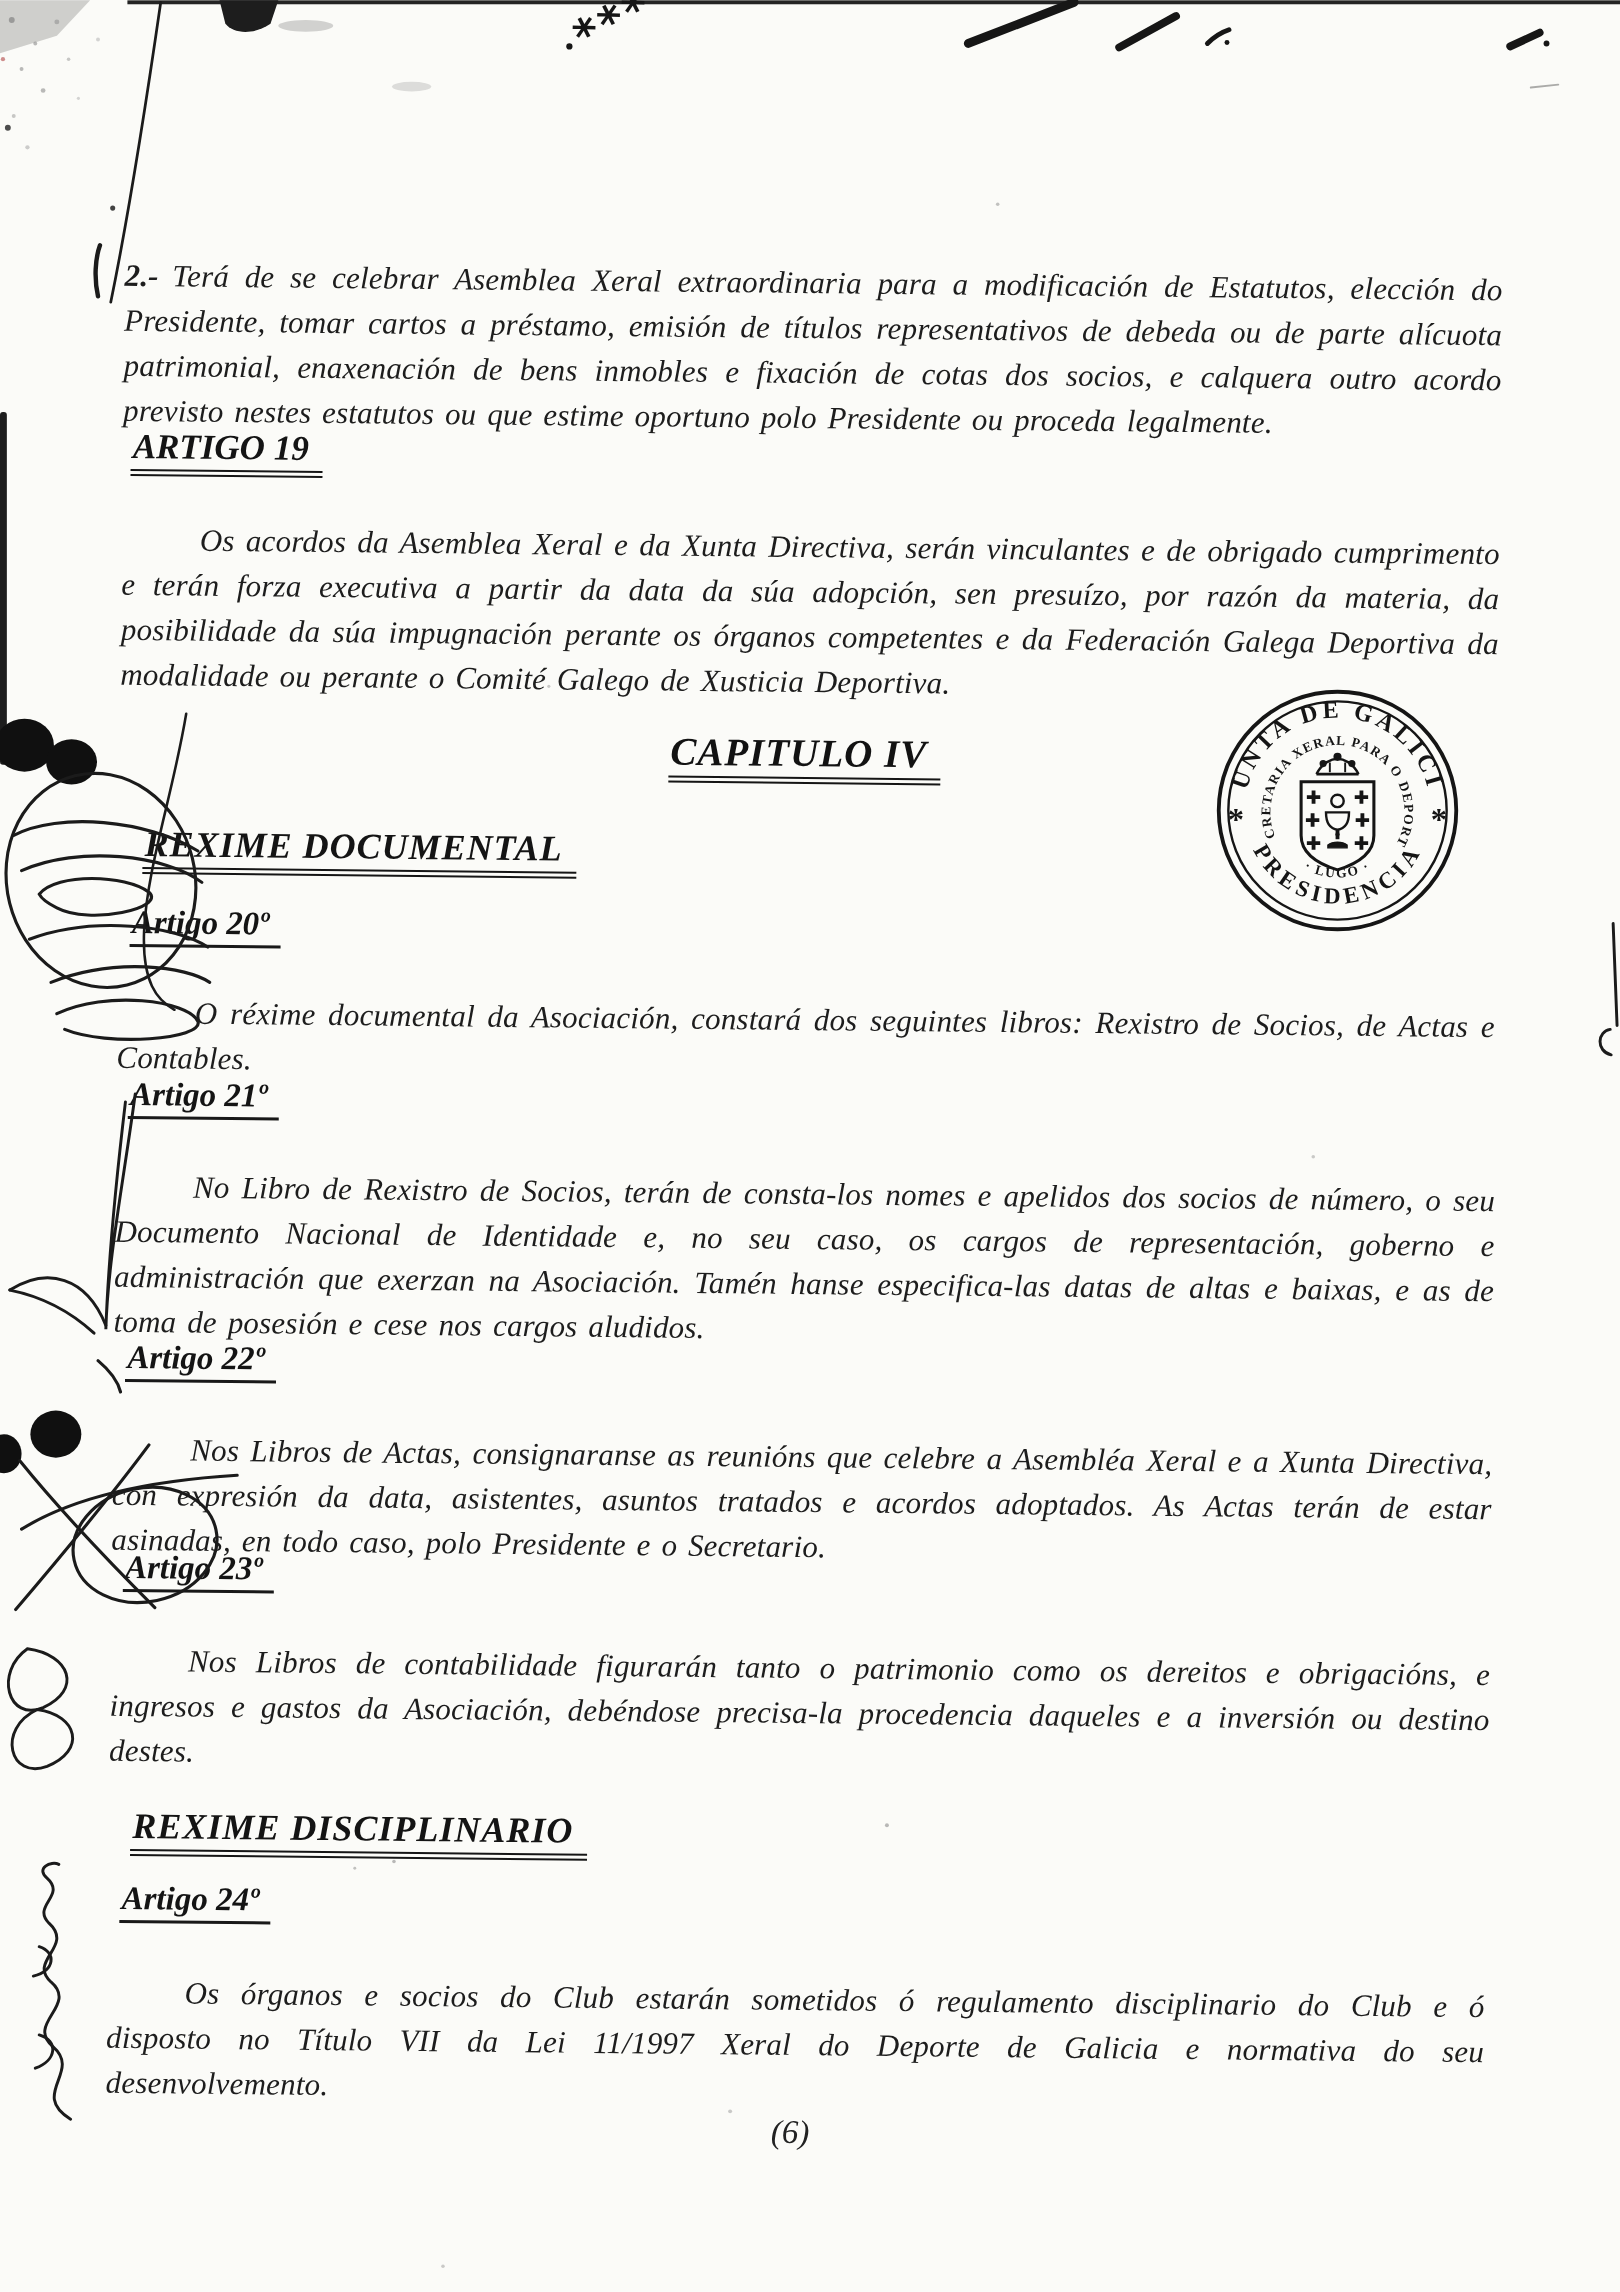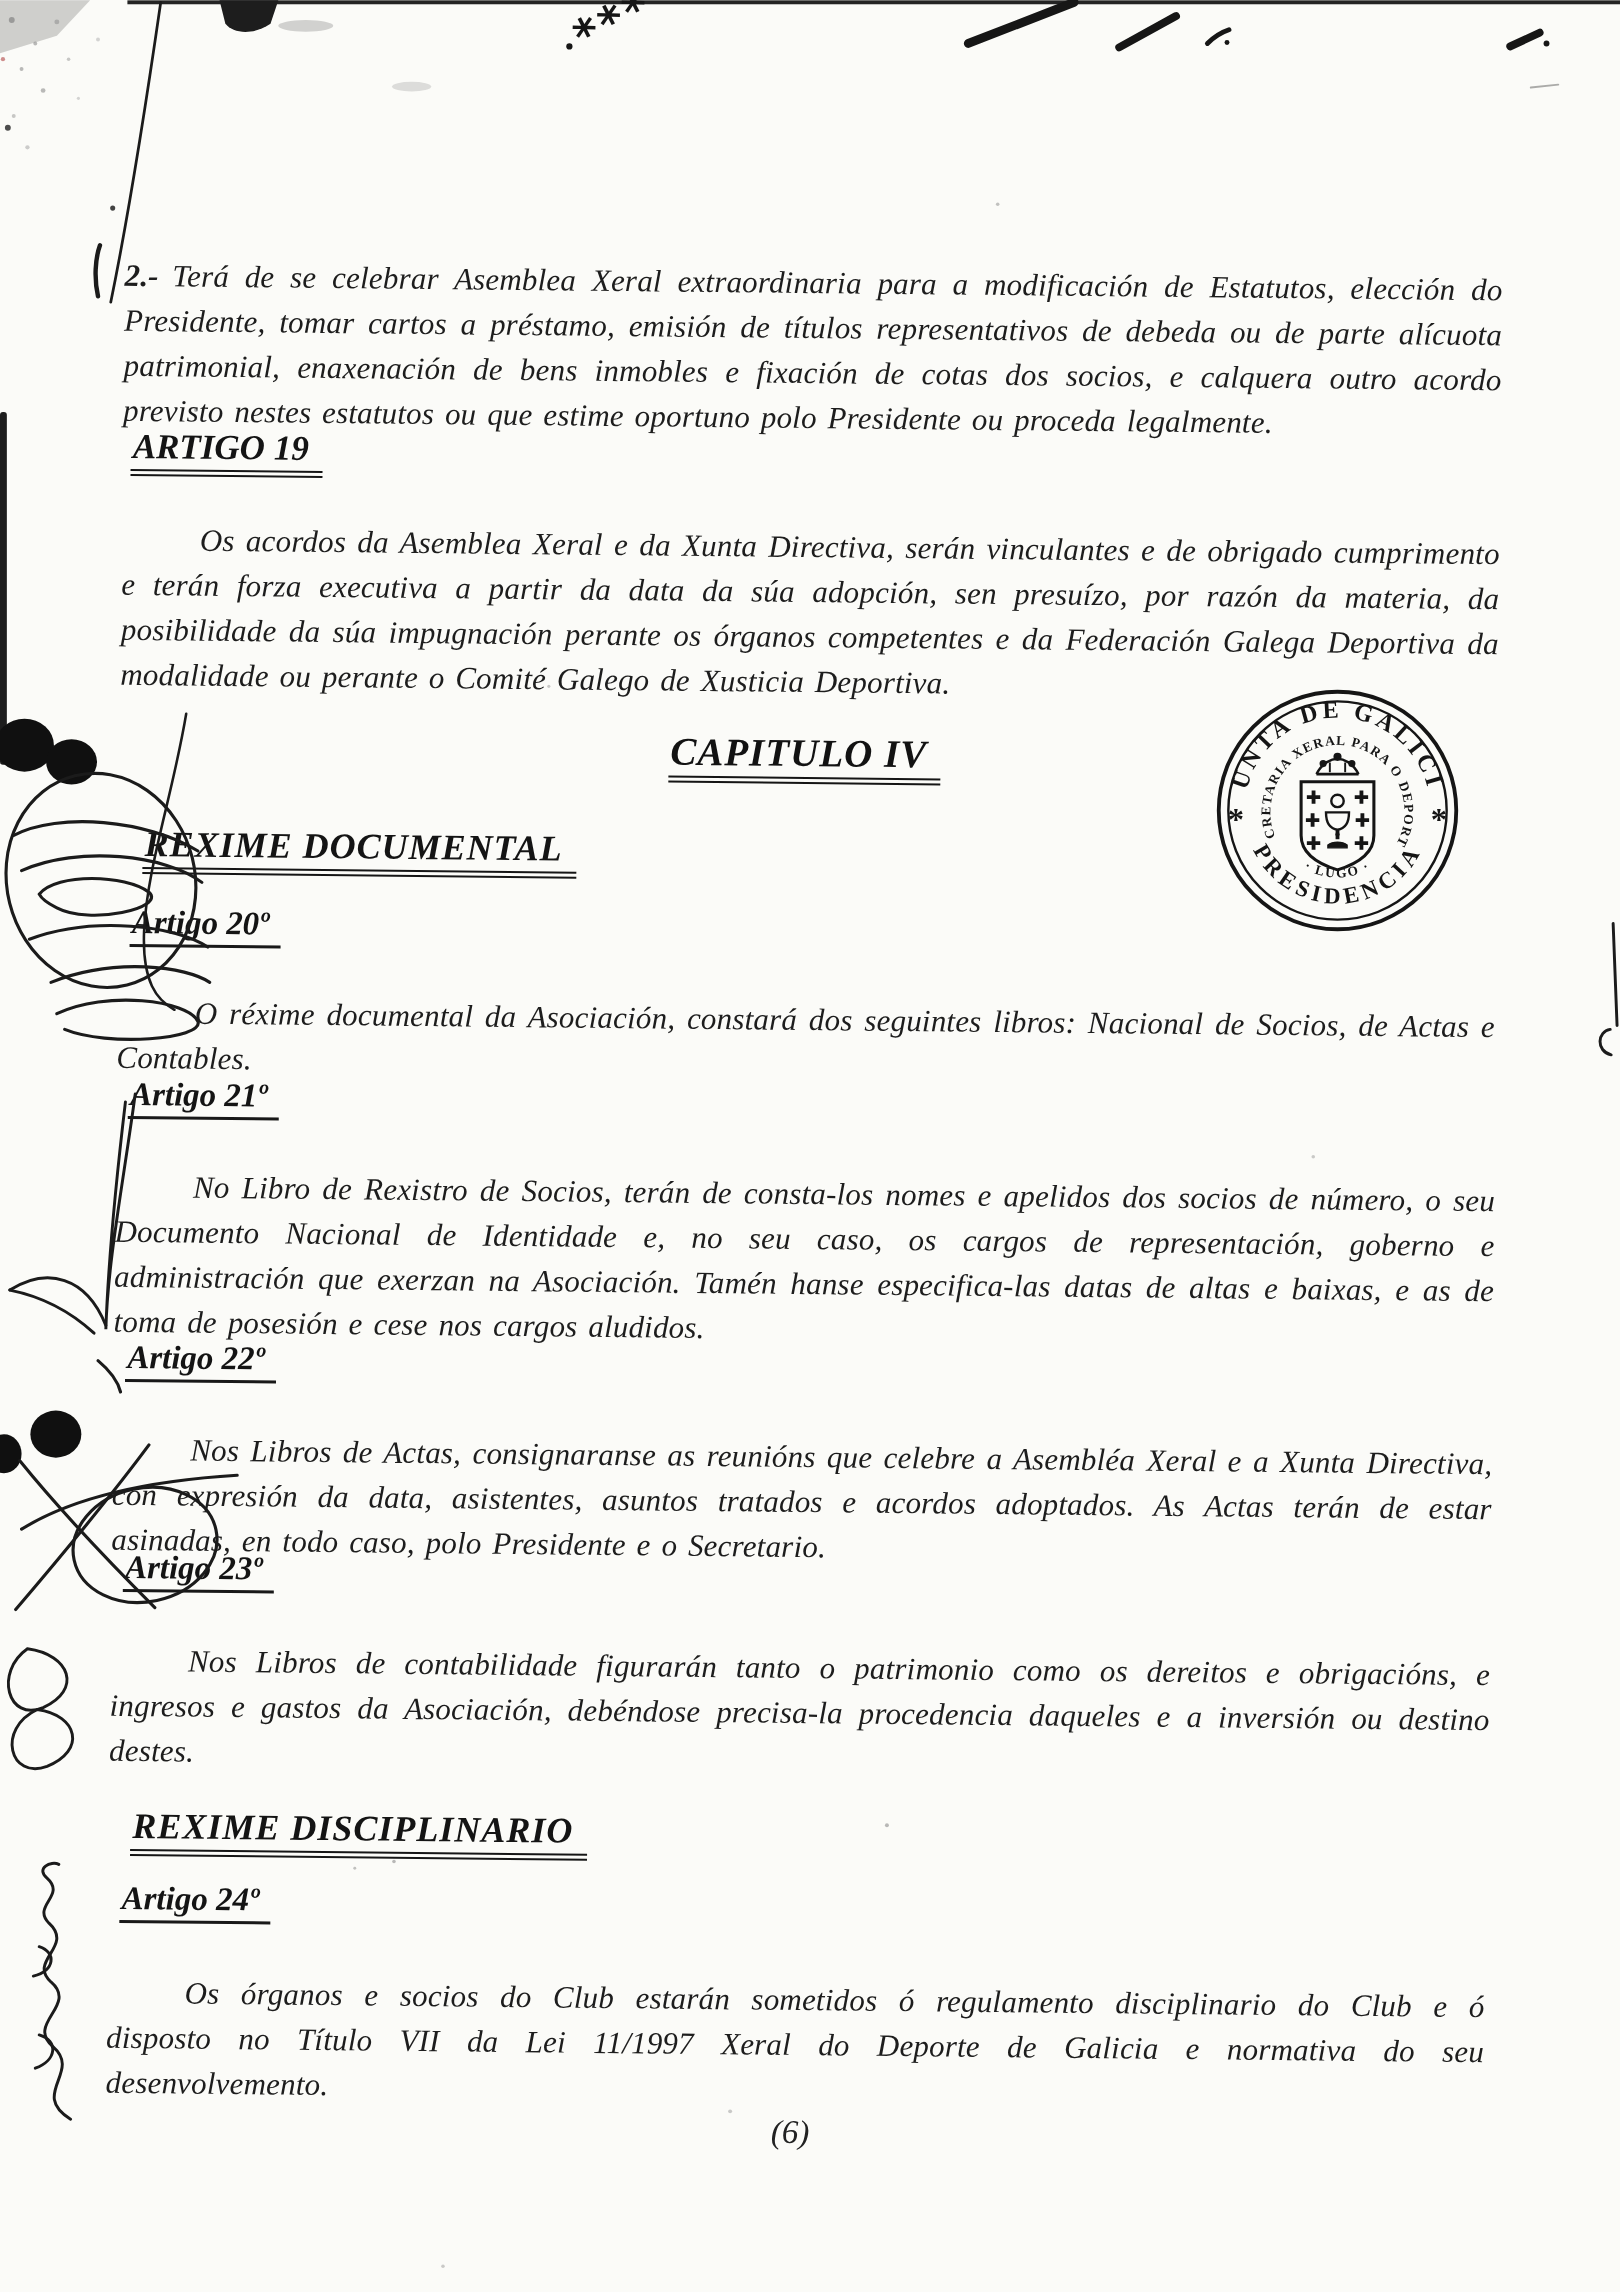--- a/index.html
+++ b/index.html
@@ -51,21 +51,21 @@
 
     <div class="hd hd-major" style="left:149px;top:823px;">
       <span class="u2">REXIME DOCUMENTAL</span>
     </div>
 
     <div class="hd hd-artigo" style="left:137px;top:904px;">
       <span class="u1">Artigo 20º</span>
     </div>
 
     <p class="para ind" style="left:125px;top:959px;width:1378px;">
-      <span>O réxime documental da Asociación, constará dos seguintes libros: Nacional de Socios, de Actas e Contables.</span>
+      <span>O réxime documental da Asociación, constará dos seguintes libros: Rexistro de Socios, de Actas e Contables.</span>
     </p>
 
     <div class="hd hd-artigo" style="left:137px;top:1076px;">
       <span class="u1">Artigo 21º</span>
     </div>
 
     <p class="para ind" style="left:125px;top:1133px;width:1380px;">
       <span>No Libro de Rexistro de Socios, terán de consta-los nomes e apelidos dos socios de número, o seu Documento Nacional de Identidade e, no seu caso, os cargos de representación, goberno e administración que exerzan na Asociación. Tamén hanse especifica-las datas de altas e baixas, e as de toma de posesión e cese nos cargos aludidos.</span>
     </p>
 

